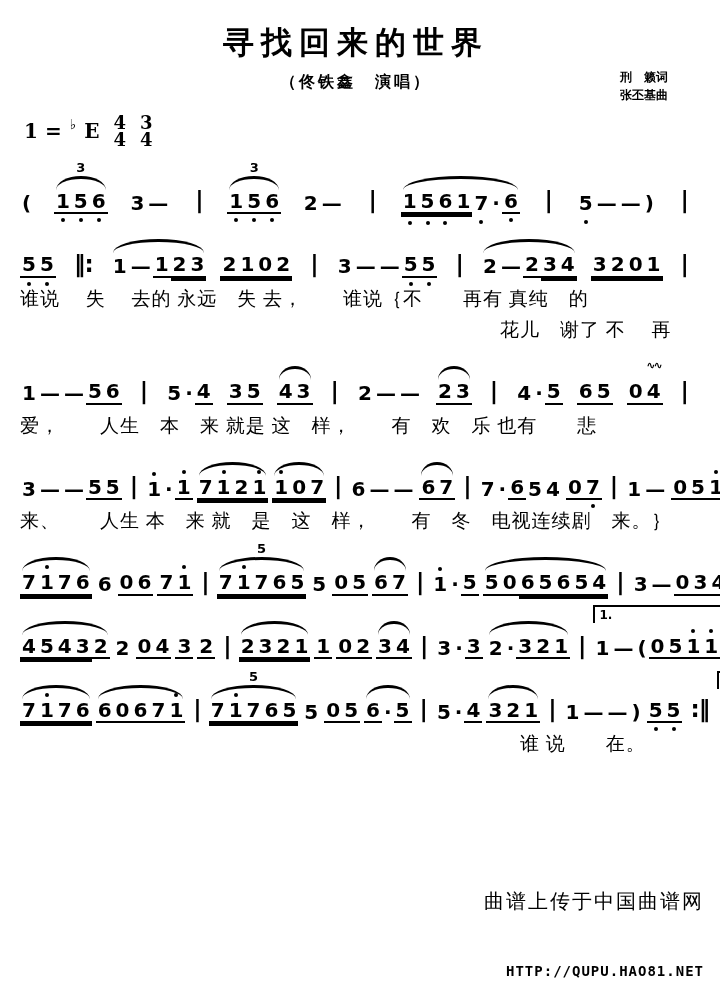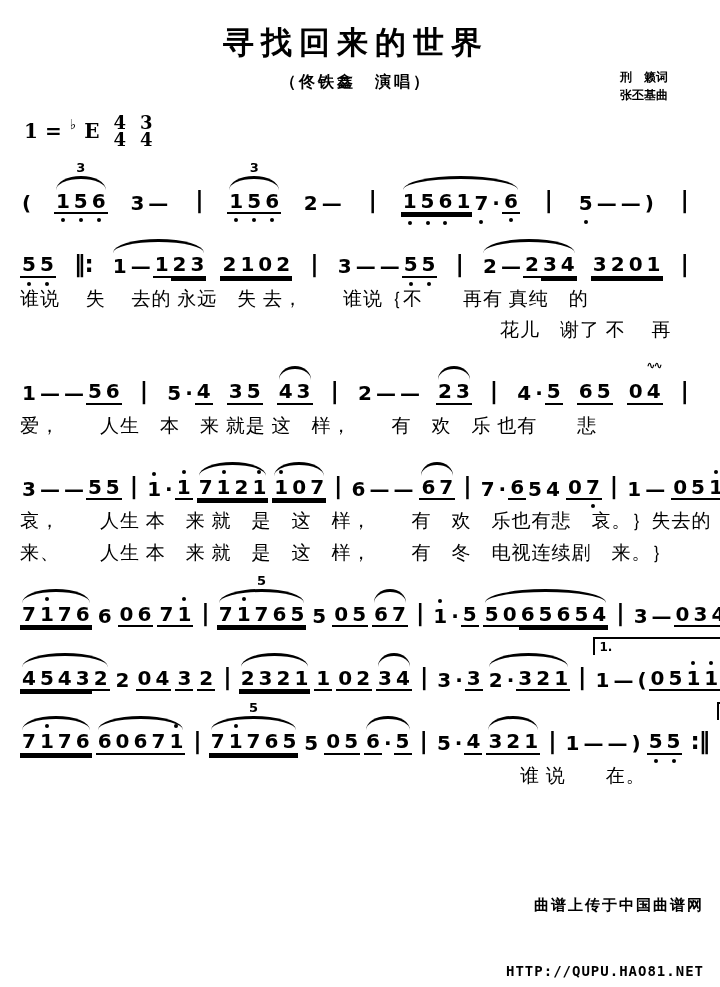--- a/index.html
+++ b/index.html
@@ -64,21 +64,21 @@
   .mk{
     position:absolute;top:-20px;left:50%;transform:translateX(-50%);
     font-size:11px;letter-spacing:-2px;white-space:nowrap;
   }
   .lyric-line{
     white-space:pre;font-weight:normal;font-size:19px;letter-spacing:1px;
     margin:0 0 6px 6px;line-height:1.35;
   }
   
   .footer{position:absolute;right:16px;bottom:8px;text-align:right;}
-  .site-name{font-size:15px;font-weight:bold;letter-spacing:2px;}
+  .site-name{font-size:20px;font-weight:normal;letter-spacing:2px;}
   .site-url{
     font-family:"DejaVu Sans Mono",monospace;font-weight:bold;font-size:14px;
     letter-spacing:1px;
     margin-top:48px;
   }
 </style>
 </head>
 <body>
 
 <div class="page">
@@ -328,21 +328,20 @@
         <span class="grp">
           <span class="tok">1</span>
           <span class="tok">—</span>
         </span>
         <span class="grp">
           <span class="tok u1">0</span>
           <span class="tok u1">5</span>
           <span class="tok u1 o-high">1</span>
         </span>
       </div>
-      <div class="lyric-line">哀，　　人生 本　来 就　是　这　样，　　有　欢　乐也有悲　哀。｝失去的</div>
       <div class="lyric-line">来、　　人生 本　来 就　是　这　样，　　有　冬　电视连续剧　来。｝</div>
       <div class="music-line">
         <span class="grp arc">
           <span class="tok u2">7</span>
           <span class="tok u2 o-high">1</span>
           <span class="tok u2">7</span>
           <span class="tok u2">6</span>
         </span>
         <span class="grp">
           <span class="tok">6</span>

